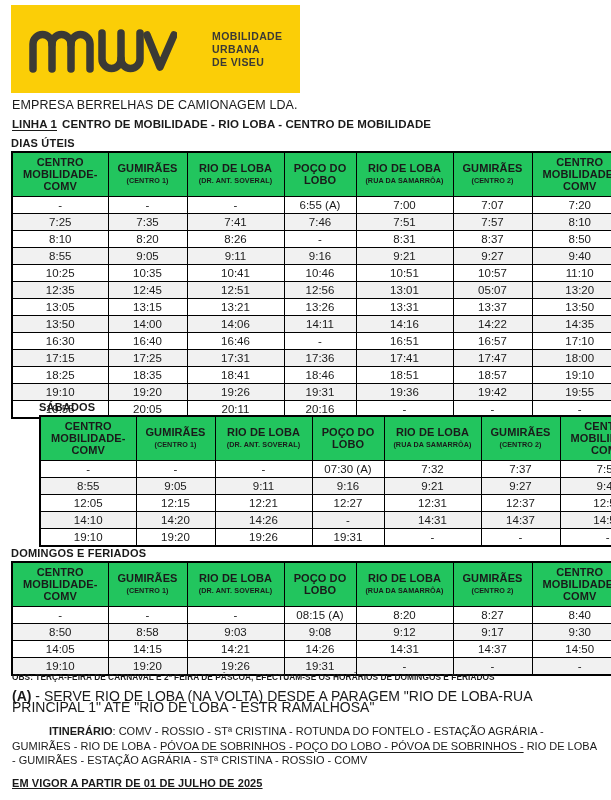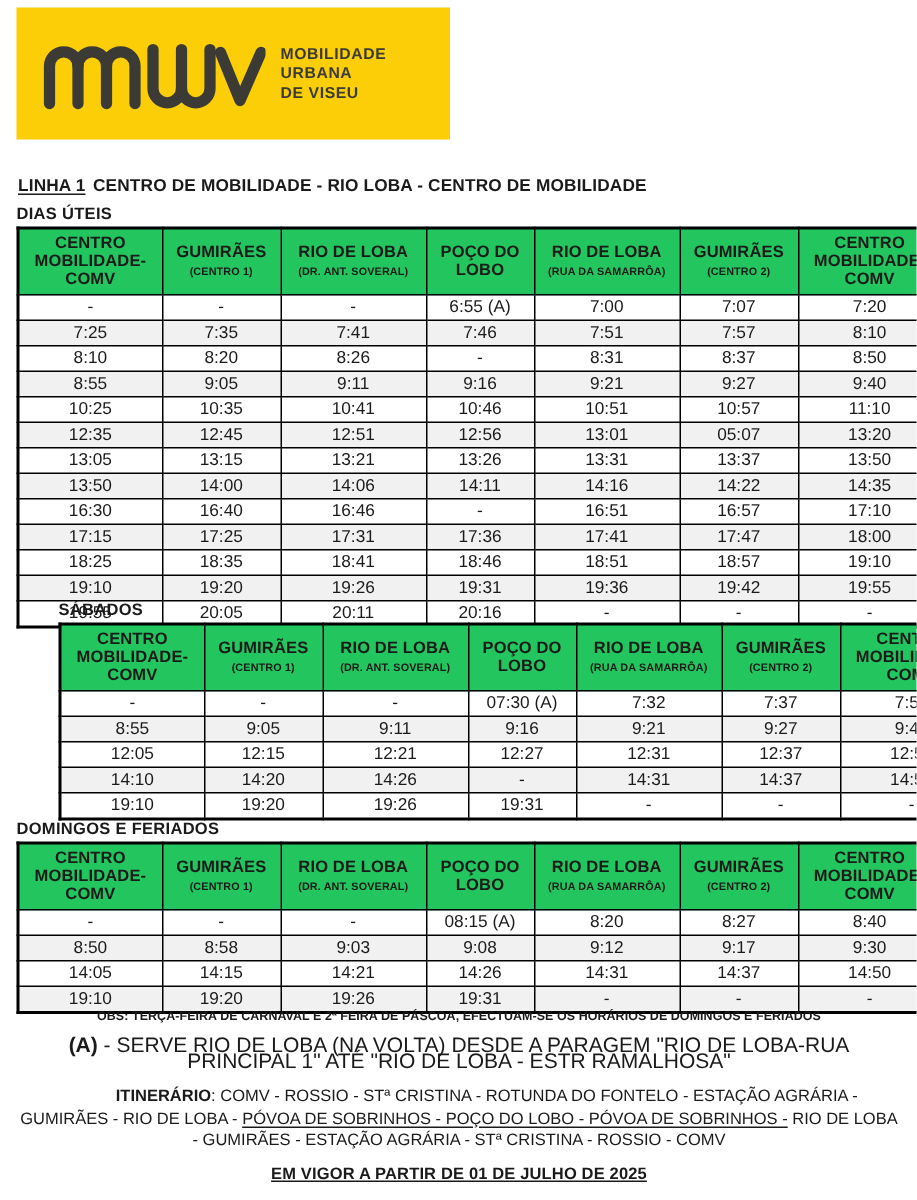--- a/index.html
+++ b/index.html
@@ -37,21 +37,21 @@
   .logo-mark { flex: 0 0 auto; }
   .logo-words {
     margin-left: 10px;
     font-family: "Liberation Sans", sans-serif;
     font-weight: bold;
     font-size: 10.5px;
     line-height: 13px;
     letter-spacing: 0.4px;
     color: #3b3a35;
   }
-  .logo-words div { white-space: nowrap; }
+  .logo-words div { white-space: nowrap; margin-left: 25px; }
 
   
   .company {
     position: absolute;
     left: 12px;
     top: 98px;
     font-size: 12.5px;
     letter-spacing: 0.1px;
     white-space: nowrap;
   }
@@ -186,20 +186,21 @@
         </g>
       </svg>
     </div>
     <div class="logo-words">
       <div>MOBILIDADE</div>
       <div>URBANA</div>
       <div>DE VISEU</div>
     </div>
   </div>
 
+  <div class="company">EMPRESA BERRELHAS DE CAMIONAGEM LDA.</div>
   <div class="line-title">
     <span class="linha">LINHA  1</span><span class="route">CENTRO DE MOBILIDADE - RIO LOBA - CENTRO DE MOBILIDADE</span>
   </div>
 
   <div id="tables-host">
       <div class="tbl-wrap" style="top: 136px;">
         <div class="section-caption">DIAS ÚTEIS</div>
         <table class="sched">
           <colgroup>
             <col class="c0">
@@ -526,21 +527,21 @@
               <td>19:31</td>
               <td>-</td>
               <td>-</td>
               <td>-</td>
             </tr>
           </tbody>
         </table>
       </div>
     </div>
 
-  <div class="notes" id="notes-block" style="top: 672px; text-align: center;">
+  <div class="notes" id="notes-block" style="top: 672px;">
     <div class="note-obs">OBS: TERÇA-FEIRA DE CARNAVAL E 2ª FEIRA DE PÁSCOA, EFECTUAM-SE OS HORÁRIOS DE DOMINGOS E FERIADOS</div>
     <div class="note-a">
       <b>(A)</b><span> - SERVE RIO DE LOBA (NA VOLTA) DESDE A PARAGEM "RIO DE LOBA-RUA PRINCIPAL 1" ATÉ "RIO DE LOBA - ESTR RAMALHOSA"</span>
     </div>
     <div class="itinerary">
       <b>ITINERÁRIO</b><span>: COMV - ROSSIO - STª CRISTINA - ROTUNDA DO FONTELO - ESTAÇÃO AGRÁRIA - GUMIRÃES - RIO DE LOBA - </span><span class="u">PÓVOA DE SOBRINHOS - POÇO DO LOBO - PÓVOA DE SOBRINHOS -</span><span> RIO DE LOBA - GUMIRÃES - ESTAÇÃO AGRÁRIA - STª CRISTINA - ROSSIO - COMV</span>
     </div>
     <div class="vigor">EM VIGOR A PARTIR DE 01 DE JULHO DE 2025</div>
   </div>
 

